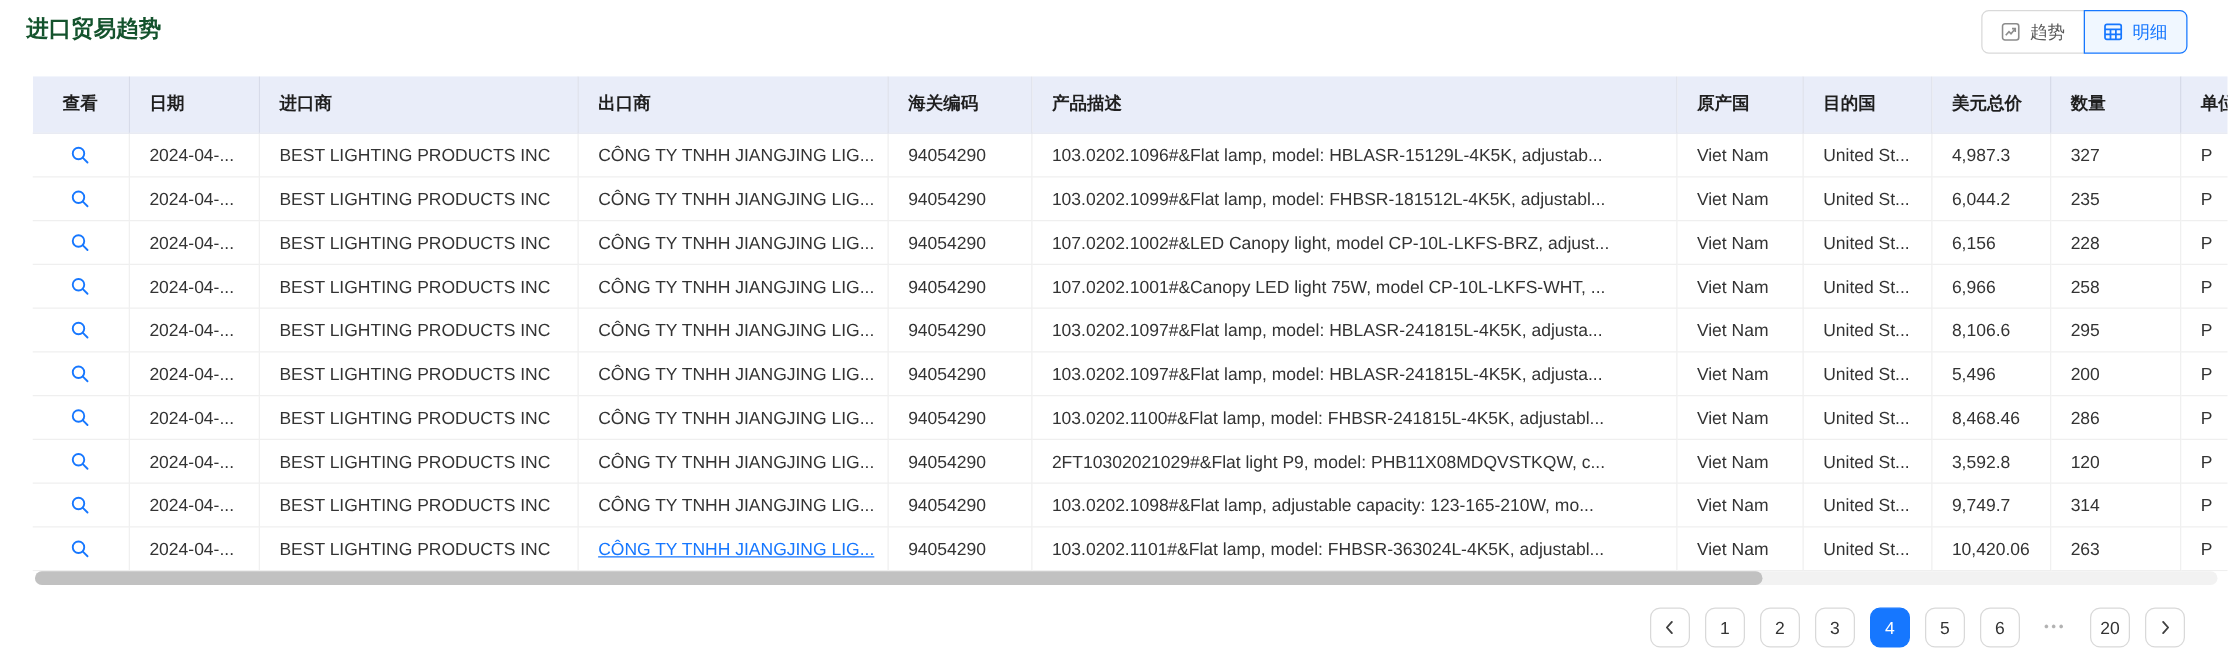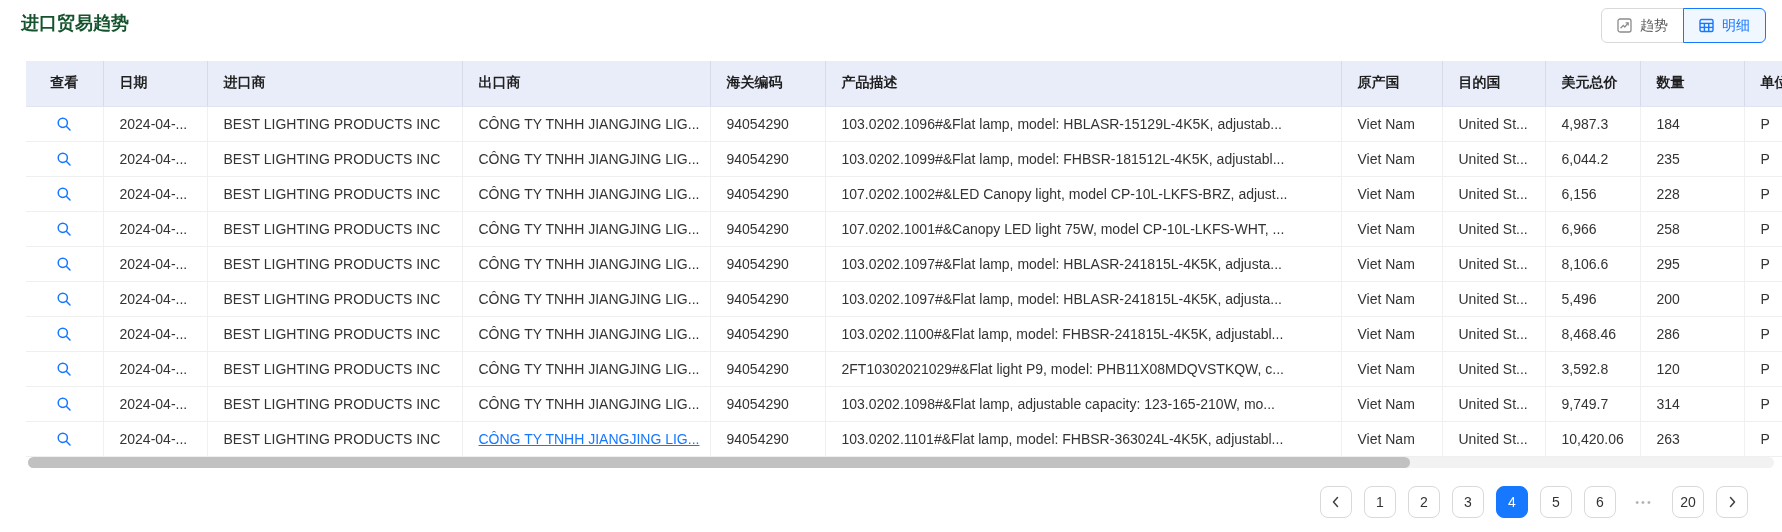--- a/index.html
+++ b/index.html
@@ -6,21 +6,21 @@
   html,body { margin:0; padding:0; }
   body {
     width:1782px; height:532px; position:relative; overflow:hidden;
     background:#ffffff; font-family:"Liberation Sans", sans-serif; color:#333;
   }
   .page-title {
     position:absolute; left:21px; top:11px;
     font-size:18px; font-weight:700; color:#14532d;
   }
   
-  .toolbar { position:absolute; right:16px; top:8px; display:flex; }
+  .toolbar { position:absolute; right:32px; top:8px; display:flex; }
   .seg-btn {
     height:35px; padding:0 15px; display:flex; align-items:center; gap:8px;
     background:#fff; border:1px solid #d9d9d9; font-size:14px; color:#595959;
     cursor:pointer; white-space:nowrap;
   }
   .seg-btn.trend { border-radius:6px 0 0 6px; }
   .seg-btn.detail {
     border-radius:0 6px 6px 0; margin-left:-1px;
     border-color:#1677ff; color:#1677ff; background:#f0f7ff; position:relative; z-index:1;
   }
@@ -135,21 +135,21 @@
               </svg>
             </span></td>
           <td>2024-04-...</td>
           <td>BEST LIGHTING PRODUCTS INC</td>
           <td>CÔNG TY TNHH JIANGJING LIG...</td>
           <td>94054290</td>
           <td>103.0202.1096#&amp;Flat lamp, model: HBLASR-15129L-4K5K, adjustab...</td>
           <td>Viet Nam</td>
           <td>United St...</td>
           <td class="align-right">4,987.3</td>
-          <td class="align-right">184</td>
+          <td class="align-right">327</td>
           <td>P</td>
         </tr>
         <tr>
           <td class="align-center"><span class="view-button">
               <svg width="16" height="16" viewBox="0 0 16 16">
                 <circle cx="6.8" cy="6.8" r="4.6" fill="none" stroke="#1677ff" stroke-width="1.5"></circle>
                 <line x1="10.3" y1="10.3" x2="14" y2="14" stroke="#1677ff" stroke-width="1.5" stroke-linecap="round"></line>
               </svg>
             </span></td>
           <td>2024-04-...</td>

